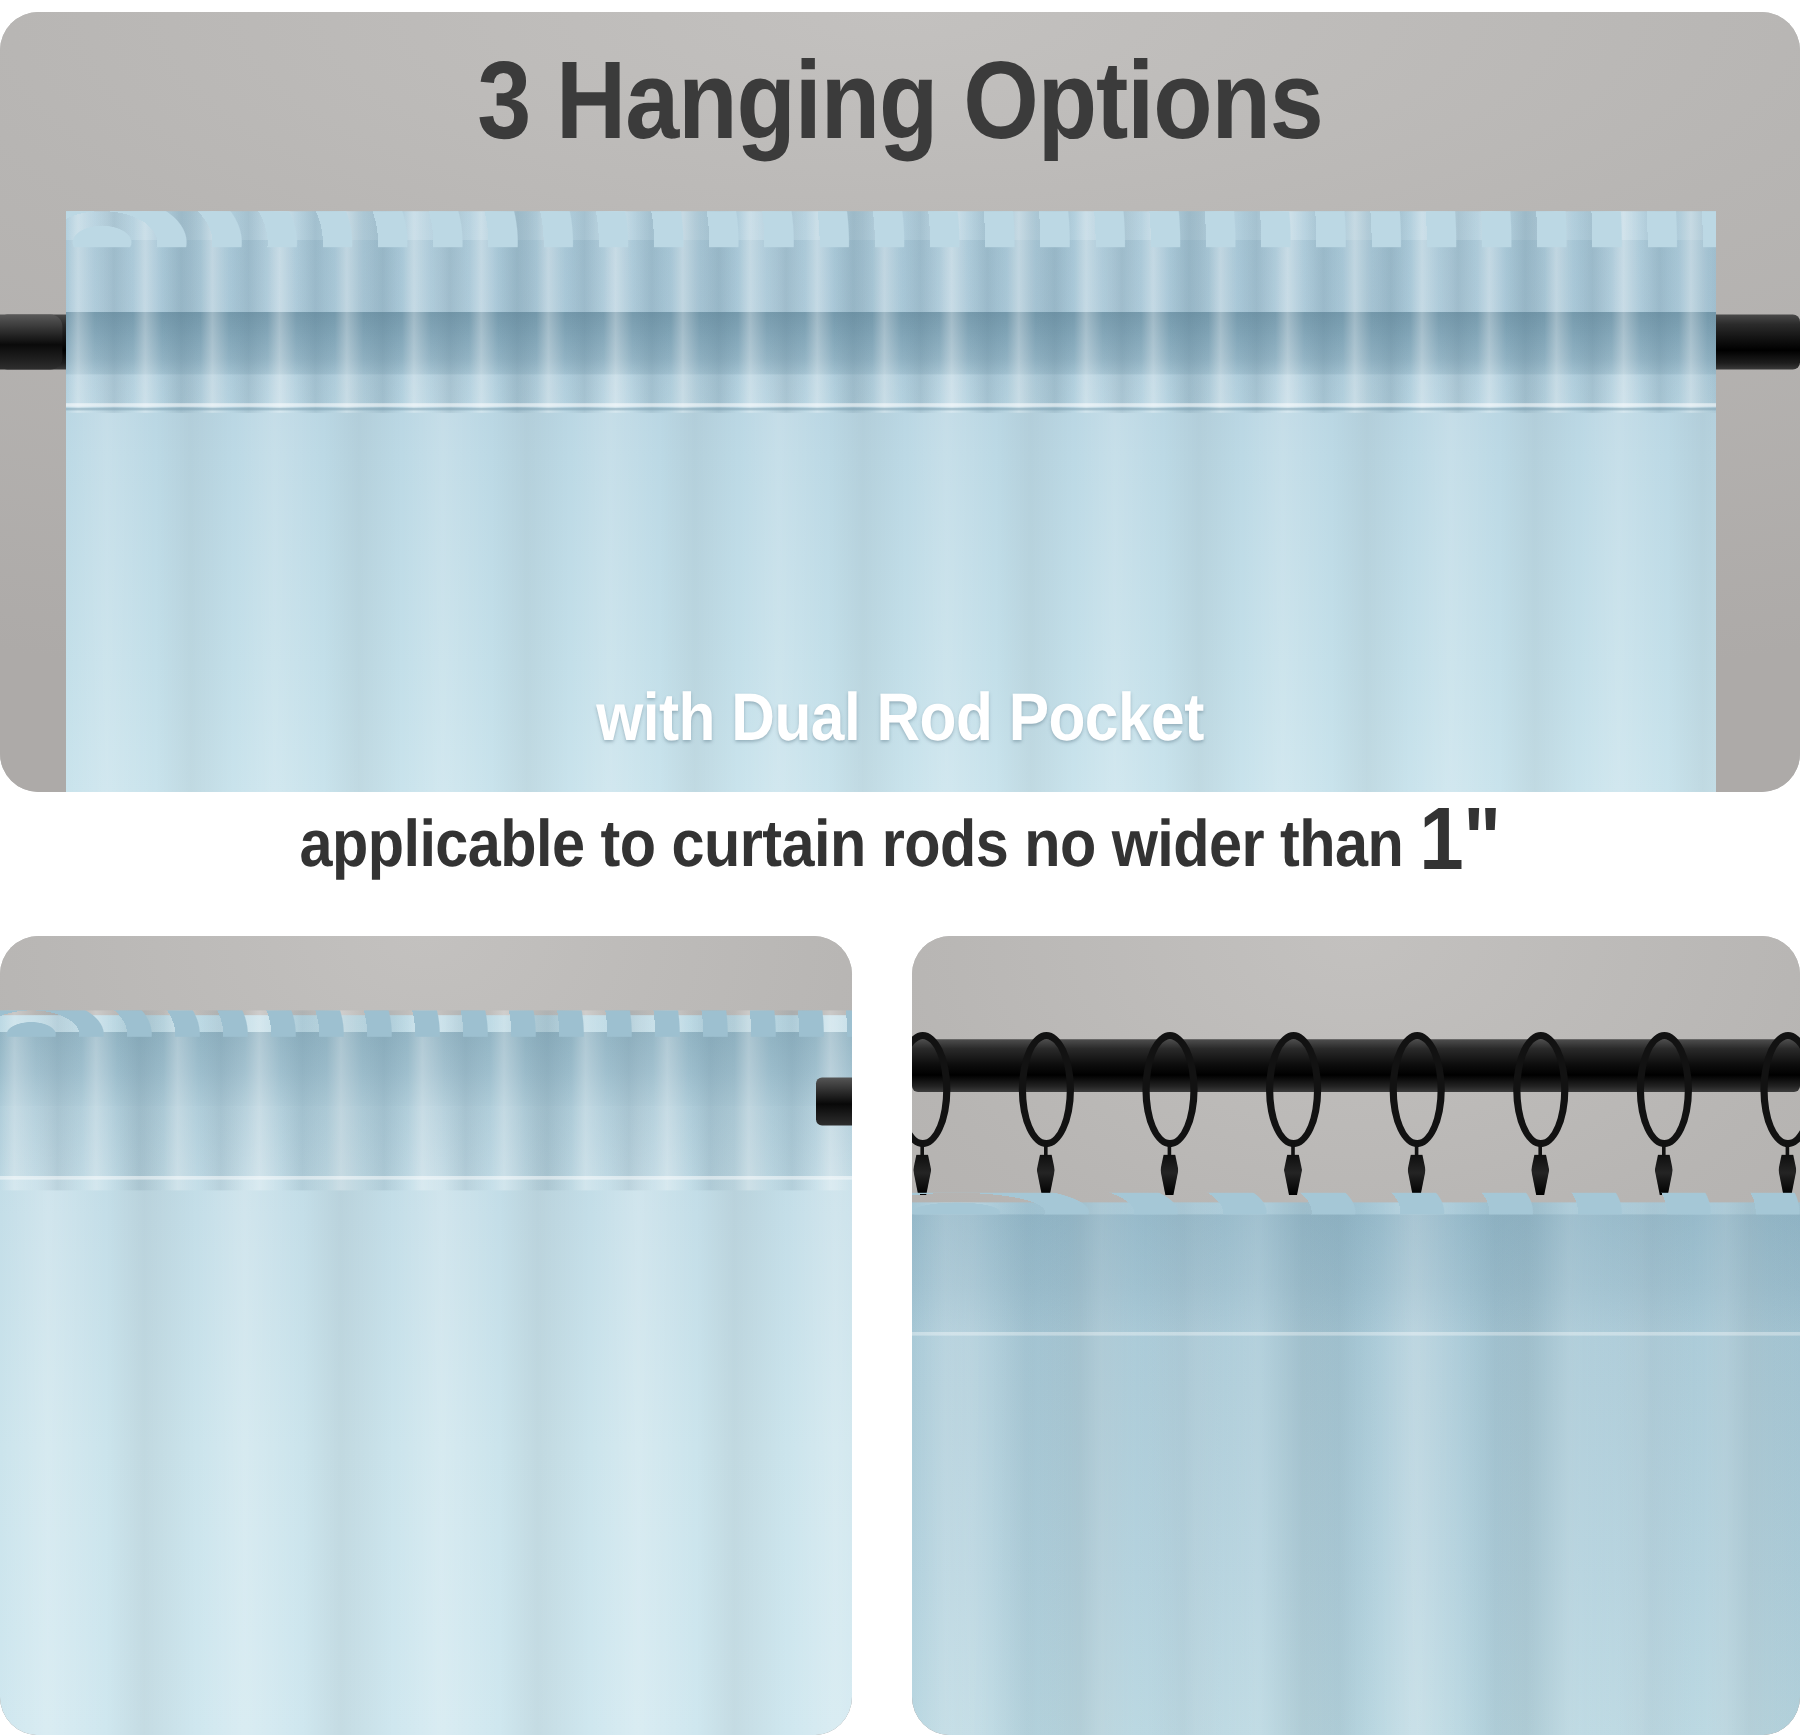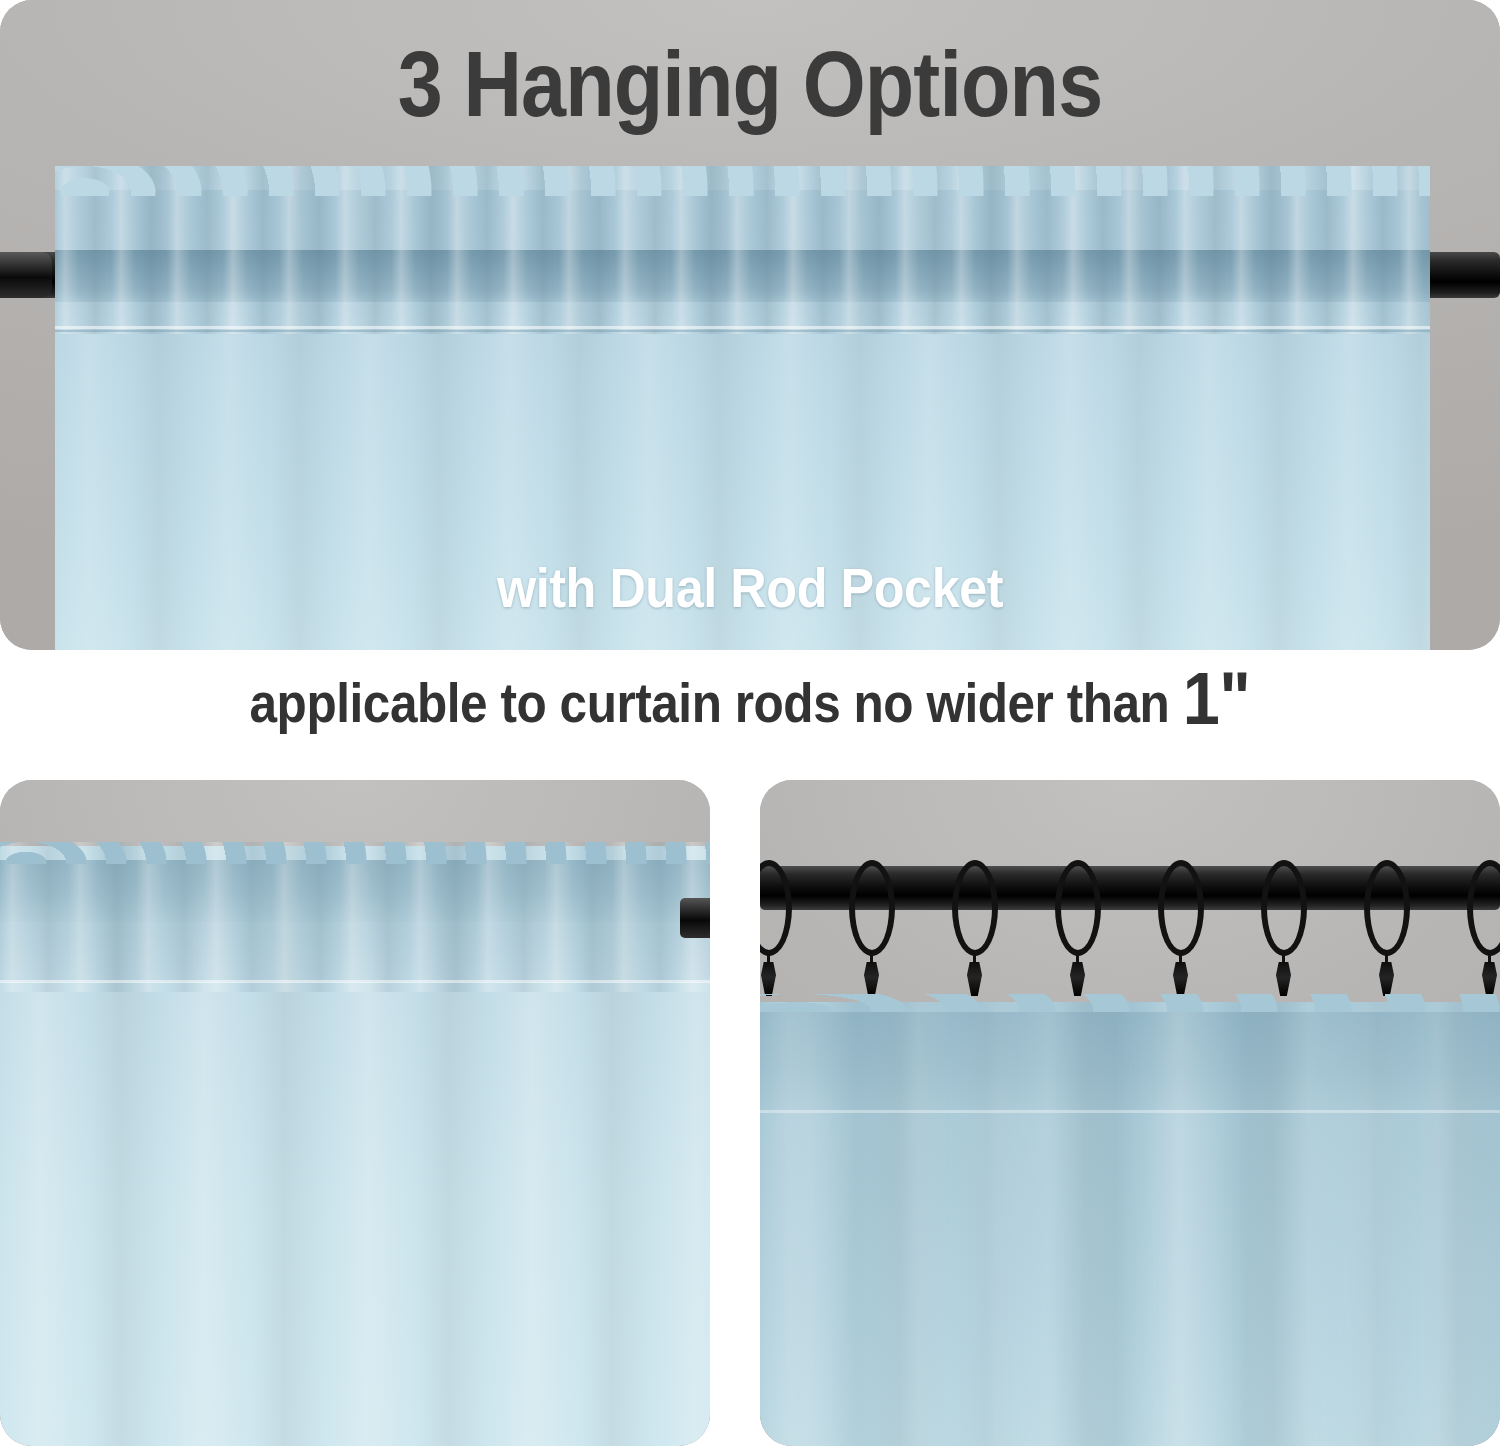--- a/index.html
+++ b/index.html
@@ -26,21 +26,21 @@
   .panel {
     position: absolute;
     overflow: hidden;
     border-radius: 32px;
     background: #b6b4b2;
   }
 
   
   #panel-top {
     left: 0;
-    top: 0;
+    top: 10px;
     width: 1500px;
     height: 650px;
   }
   .wall-bg {
     position: absolute;
     inset: 0;
     background:
       radial-gradient(120% 90% at 50% 0%, #c3c1bf 0%, #b7b5b3 45%, #adaaa8 100%);
   }
 

